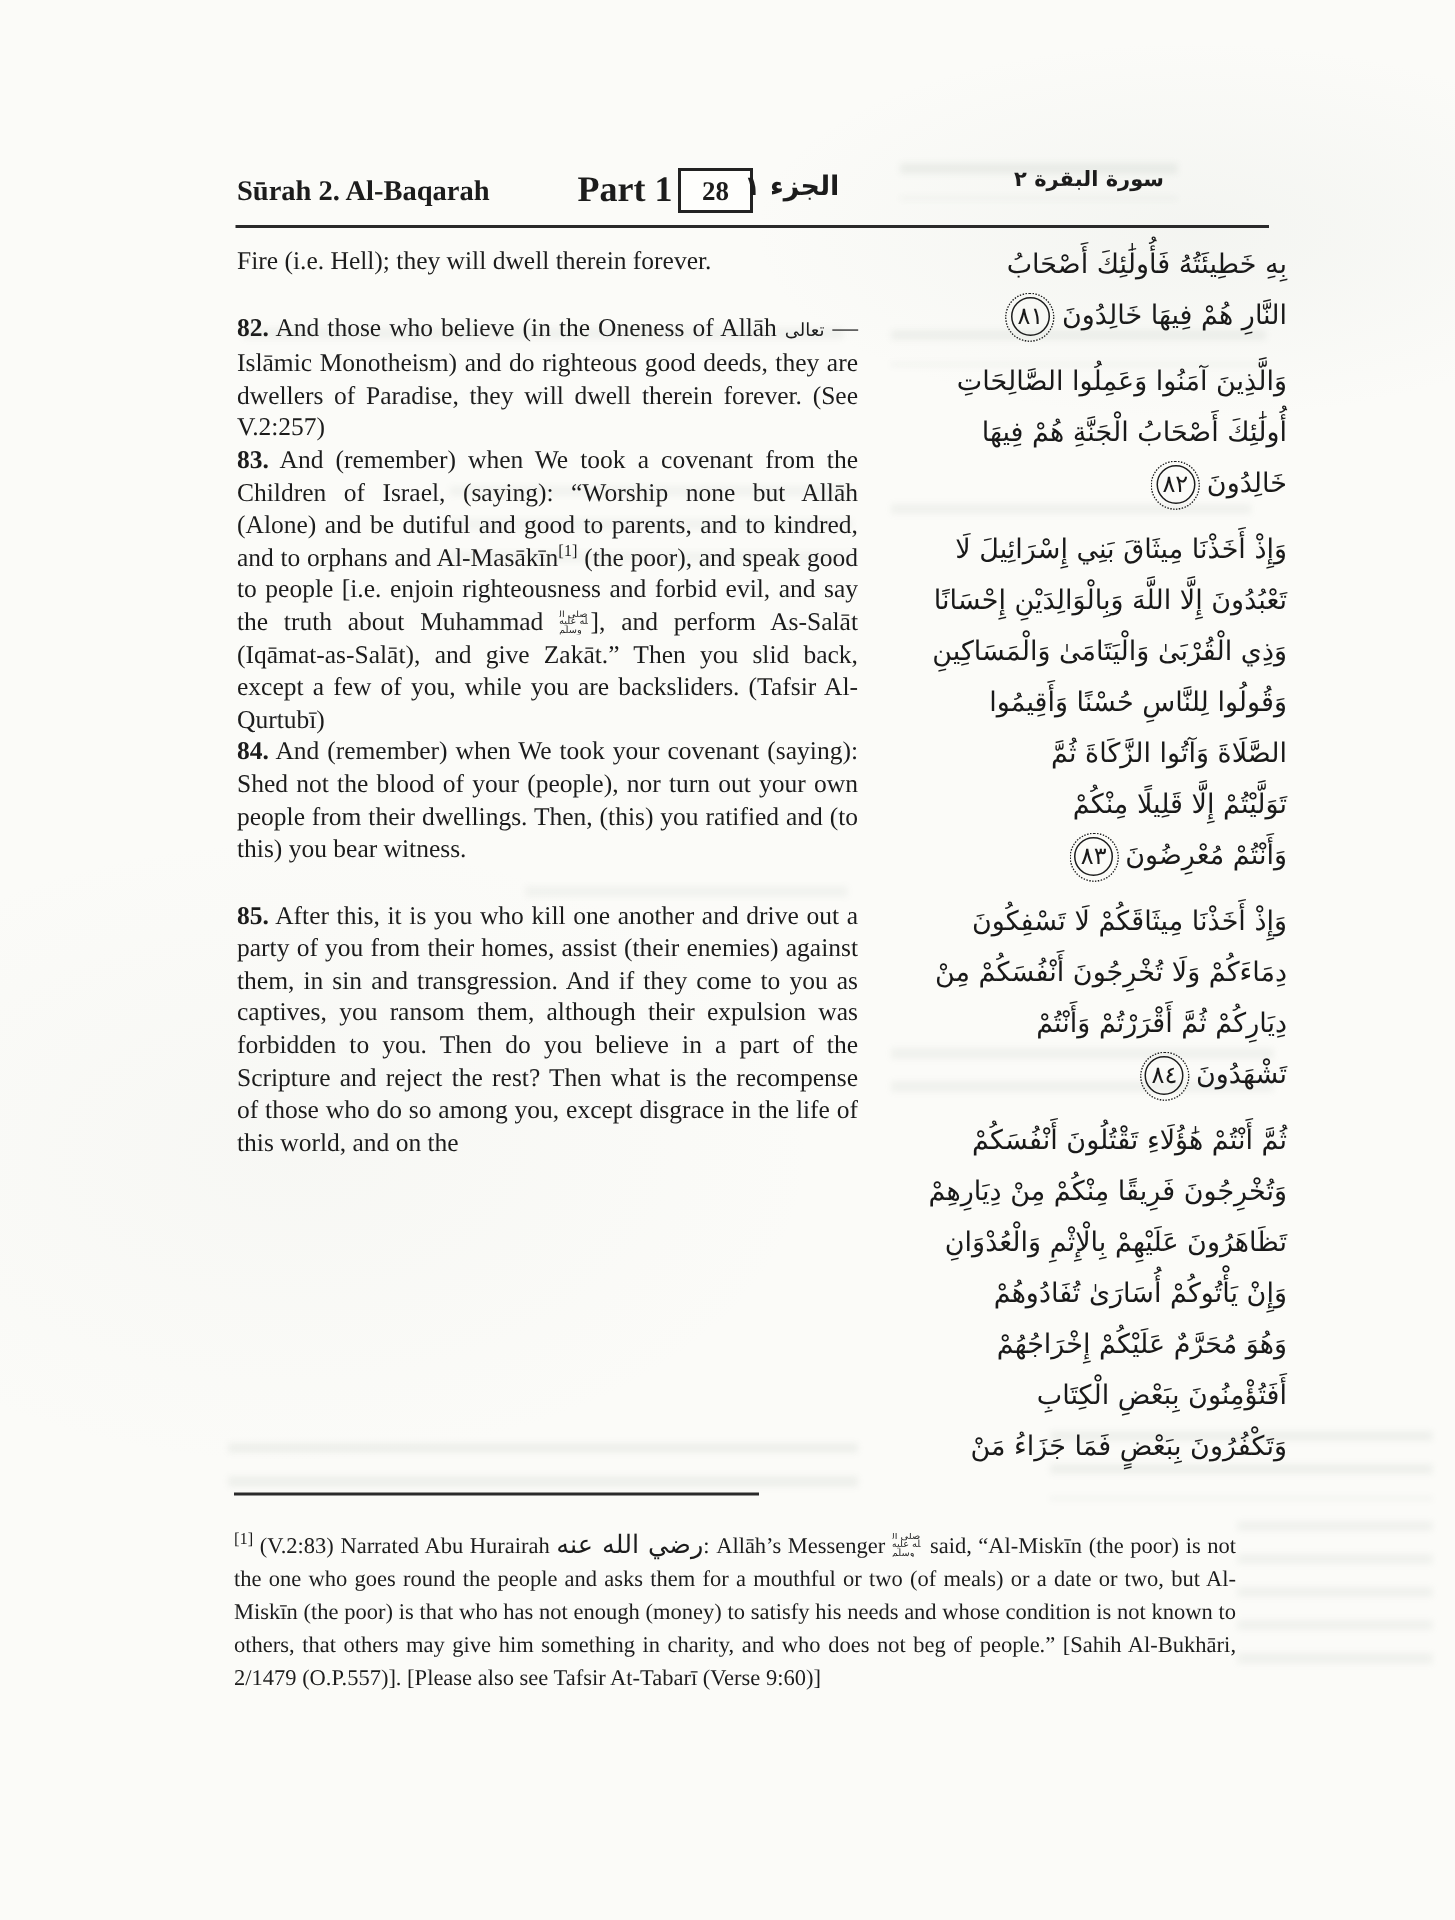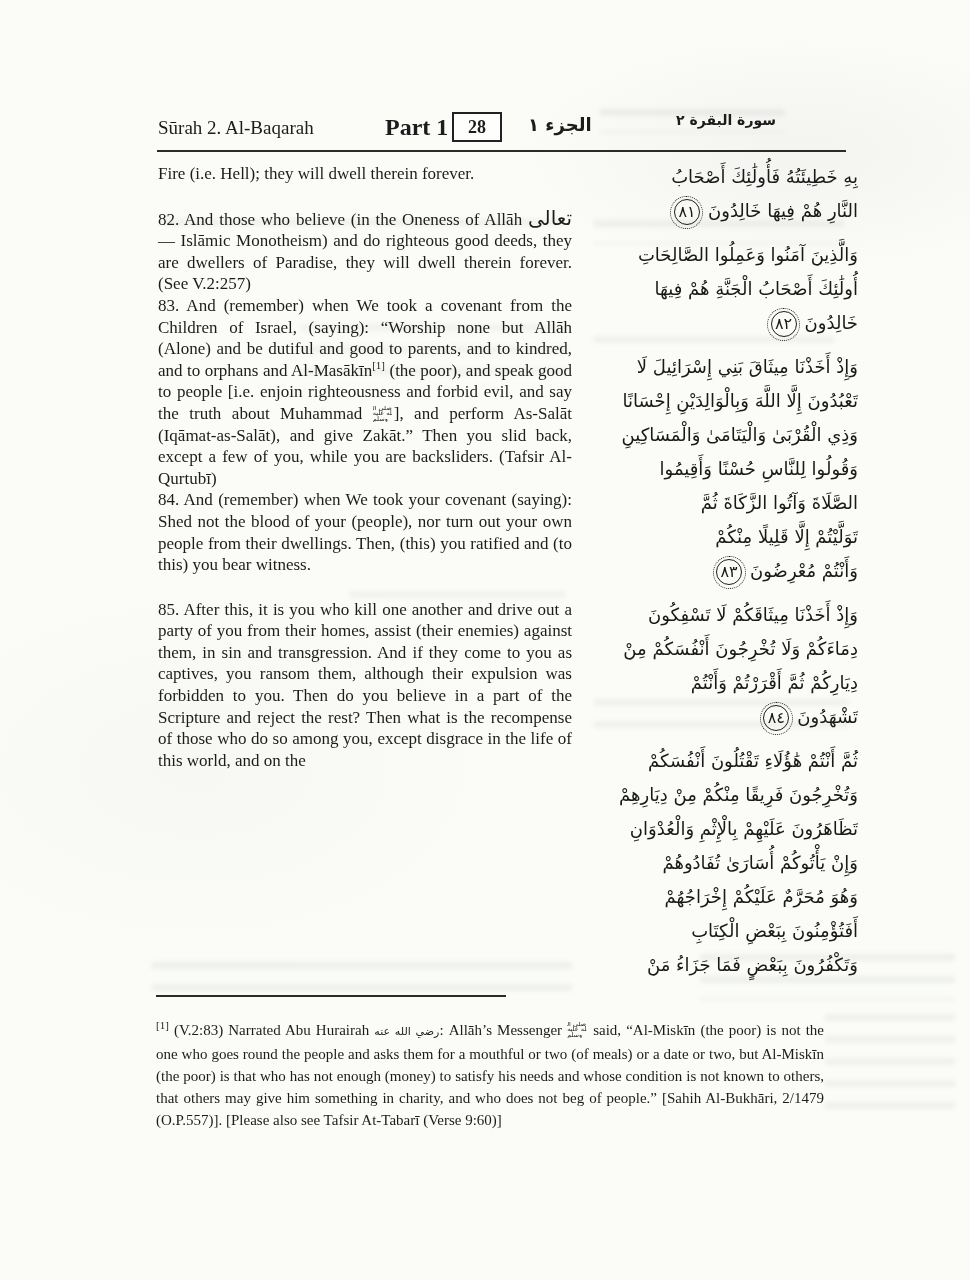--- a/index.html
+++ b/index.html
@@ -9,51 +9,51 @@
     font-family:"Liberation Serif","DejaVu Serif",serif;
     color:#1c1c1c;
   }
   .page{position:absolute;inset:0;
     background:
       radial-gradient(ellipse 420px 180px at 82% 12%, rgba(190,200,192,.12), transparent 70%),
       radial-gradient(ellipse 500px 300px at 20% 60%, rgba(200,205,198,.08), transparent 70%),
       #fbfbf8;}
   
   .hdr-item{position:absolute;white-space:nowrap;}
-  .surah-title{left:158px;top:117px;font-size:19px;font-weight:normal;}
+  .surah-title{left:158px;top:117px;font-size:19px;font-weight:bold;}
   .part-label{left:385px;top:114px;font-size:24px;font-weight:bold;}
   .pagenum-box{left:452px;top:112px;width:46px;height:26px;border:2px solid #222;
     display:flex;align-items:center;justify-content:center;font-size:18px;font-weight:bold;background:#fefefc;}
-  .juz-ar{left:528px;top:114px;font-size:18px;font-family:"DejaVu Sans",sans-serif;font-weight:bold;direction:rtl;}
+  .juz-ar{left:496px;top:114px;font-size:18px;font-family:"DejaVu Sans",sans-serif;font-weight:bold;direction:rtl;}
   .surah-ar{left:676px;top:112px;font-size:14px;font-family:"DejaVu Sans",sans-serif;font-weight:bold;direction:rtl;}
   .hdr-rule{position:absolute;left:157px;top:150px;width:689px;height:2px;background:#2a2a2a;}
   
   .eng-col{position:absolute;left:158px;top:163px;width:414px;font-size:17px;line-height:21.6px;text-align:justify;}
   .para{margin:0;}
   .para.gap{margin-top:23px;}
-  .vnum{font-weight:normal;}
+  .vnum{font-weight:bold;}
   .it{}
-  .inline-ar{font-family:"DejaVu Sans",sans-serif;font-size:20px;}
+  .inline-ar{font-family:"DejaVu Sans",sans-serif;font-size:12px;}
   .supref{vertical-align:super;font-size:11px;line-height:0;}
   .pbuh{display:inline-block;width:21px;height:16px;overflow:hidden;vertical-align:-3px;
     font-family:"DejaVu Sans",sans-serif;font-size:6.5px;line-height:5.3px;text-align:left;
     word-break:break-all;color:#222;}
   
   .ar-col{position:absolute;left:592px;top:160px;width:266px;direction:rtl;text-align:right;
     font-family:"DejaVu Sans",sans-serif;font-size:18px;color:#191919;}
   .ablock{margin:0 0 10px 0;}
   .aline{white-space:nowrap;line-height:34px;height:34px;}
   .vmarker{display:inline-flex;align-items:center;justify-content:center;
     width:24px;height:24px;border:1.5px solid #1c1c1c;border-radius:50%;
     font-size:16px;line-height:1;margin:0 8px;position:relative;vertical-align:middle;}
   .vmarker::after{content:"";position:absolute;inset:-4.5px;border:1.5px dotted #1c1c1c;border-radius:50%;}
   
   .fn-rule{position:absolute;left:156px;top:995px;width:350px;height:2px;background:#2a2a2a;}
   .footnote{position:absolute;left:156px;top:1004px;width:668px;font-size:15px;line-height:22px;text-align:justify;}
-  .footnote .inline-ar{font-size:11px;}
+  .footnote .inline-ar{font-size:17px;}
   
   .smudge{position:absolute;filter:blur(2px);pointer-events:none;
     background:repeating-linear-gradient(180deg, transparent 0 6px, rgba(148,162,150,.30) 6px 13px, transparent 13px 22px);}
 </style>
 </head>
 <body>
 
 <div class="page">
 
   <div class="smudge" style="left:600px;top:103px;width:185px;height:30px;opacity:.45"></div>

